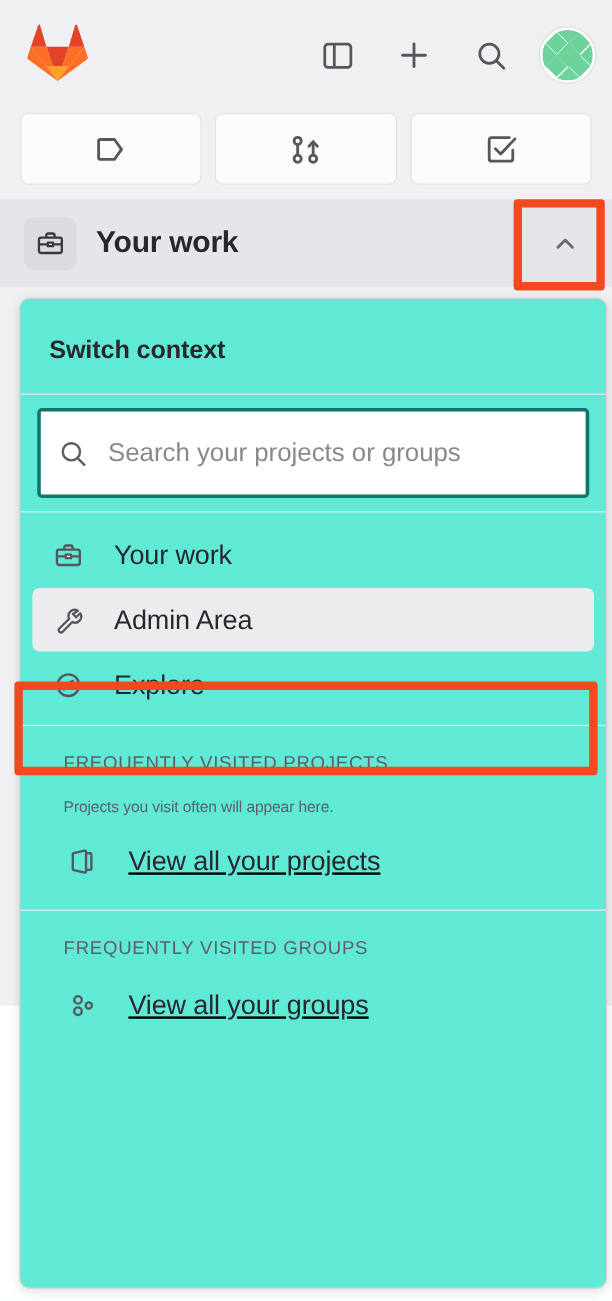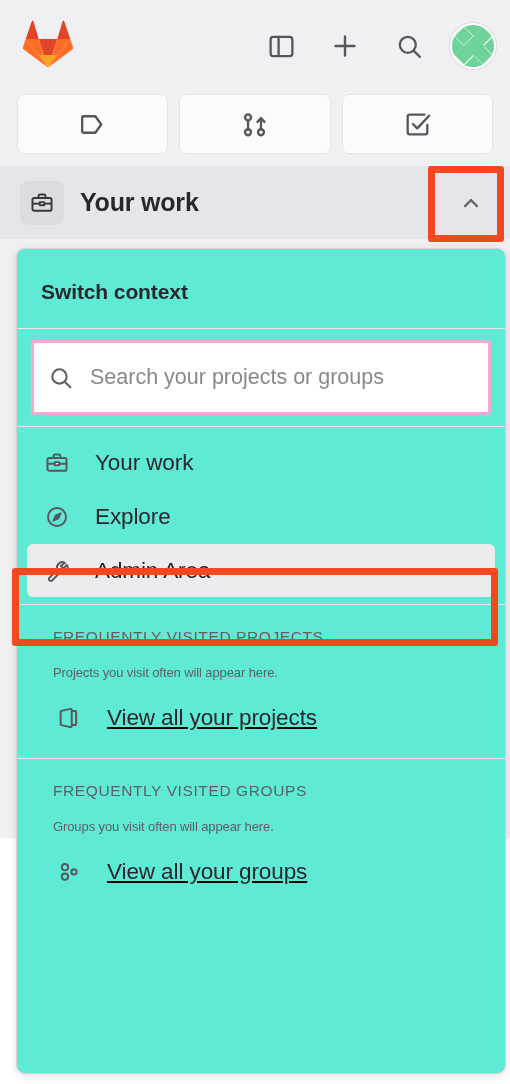--- a/index.html
+++ b/index.html
@@ -137,21 +137,21 @@
   .hr {
     height: 1px;
     background: #e9e9eb;
     width: 100%;
   }
   .search-wrap {
     padding: 11px 14px 11px 14px;
   }
   .search-box {
     height: 75px;
-    border: 3px solid #f9a8d4;
+    border: 3px solid #0f766e;
     border-radius: 4px;
     background: #fff;
     display: flex;
     align-items: center;
     padding: 0 14px;
   }
   .search-input {
     border: none;
     outline: none;
     font-family: "Liberation Sans", sans-serif;
@@ -368,37 +368,37 @@
           <svg width="26" height="26" viewBox="0 0 24 24" fill="none" stroke="#58565d" stroke-width="1.8" stroke-linejoin="round">
             <rect x="3.2" y="7.4" width="17.6" height="11.8" rx="1.7"></rect>
             <path d="M8.8 7.4 V5.6 a1.4 1.4 0 0 1 1.4 -1.4 h3.6 a1.4 1.4 0 0 1 1.4 1.4 V7.4"></path>
             <line x1="3.2" y1="12.6" x2="20.8" y2="12.6"></line>
             <rect x="10" y="11.2" width="4" height="2.8" fill="#ffffff"></rect>
           </svg>
         </span>
         <span class="mi-label">Your work</span>
       </div>
 
+      <div class="menu-item active">
+        <span class="mi-icon">
+          <svg width="26" height="26" viewBox="0 0 24 24" fill="none" stroke="#58565d" stroke-width="1.8" stroke-linecap="round" stroke-linejoin="round">
+            <path d="M19.3 4.6 a4.7 4.7 0 0 0 -6.7 6.1 L4.9 18.4 a1.4 1.4 0 0 0 0 2 l0.5 0.5 a1.4 1.4 0 0 0 2 0 L15 13.2 a4.7 4.7 0 0 0 6.1 -6.7 L18 9.6 l-2.5 -2.5 z"></path>
+          </svg>
+        </span>
+        <span class="mi-label">Admin Area</span>
+      </div>
+
       <div class="menu-item">
         <span class="mi-icon">
           <svg width="26" height="26" viewBox="0 0 24 24" fill="none" stroke="#58565d" stroke-width="1.8" stroke-linejoin="round">
             <circle cx="12" cy="12" r="8.3"></circle>
             <path d="M15.6 8.4 L13.4 13.4 L8.4 15.6 L10.6 10.6 Z" fill="#58565d" stroke-width="1.3"></path>
           </svg>
         </span>
         <span class="mi-label">Explore</span>
-      </div>
-
-      <div class="menu-item active">
-        <span class="mi-icon">
-          <svg width="26" height="26" viewBox="0 0 24 24" fill="none" stroke="#58565d" stroke-width="1.8" stroke-linecap="round" stroke-linejoin="round">
-            <path d="M19.3 4.6 a4.7 4.7 0 0 0 -6.7 6.1 L4.9 18.4 a1.4 1.4 0 0 0 0 2 l0.5 0.5 a1.4 1.4 0 0 0 2 0 L15 13.2 a4.7 4.7 0 0 0 6.1 -6.7 L18 9.6 l-2.5 -2.5 z"></path>
-          </svg>
-        </span>
-        <span class="mi-label">Admin Area</span>
       </div>
 
     </div>
 
     <div class="hr"></div>
 
     <div class="section">
       <div class="section-title">Frequently visited projects</div>
       <div class="section-empty">Projects you visit often will appear here.</div>
       <div class="section-link">
@@ -409,21 +409,20 @@
           </svg>
         </span>
         <span class="sl-label">View all your projects</span>
       </div>
     </div>
 
     <div class="hr"></div>
 
     <div class="section">
       <div class="section-title">Frequently visited groups</div>
-      <div class="section-empty">Groups you visit often will appear here.</div>
       <div class="section-link">
         <span class="sl-icon">
           <svg width="26" height="26" viewBox="0 0 24 24" fill="none" stroke="#58565d" stroke-width="1.8">
             <circle cx="8.3" cy="7.6" r="2.9"></circle>
             <circle cx="8.3" cy="16.3" r="2.9"></circle>
             <circle cx="16.6" cy="11.9" r="2.4"></circle>
           </svg>
         </span>
         <span class="sl-label">View all your groups</span>
       </div>

